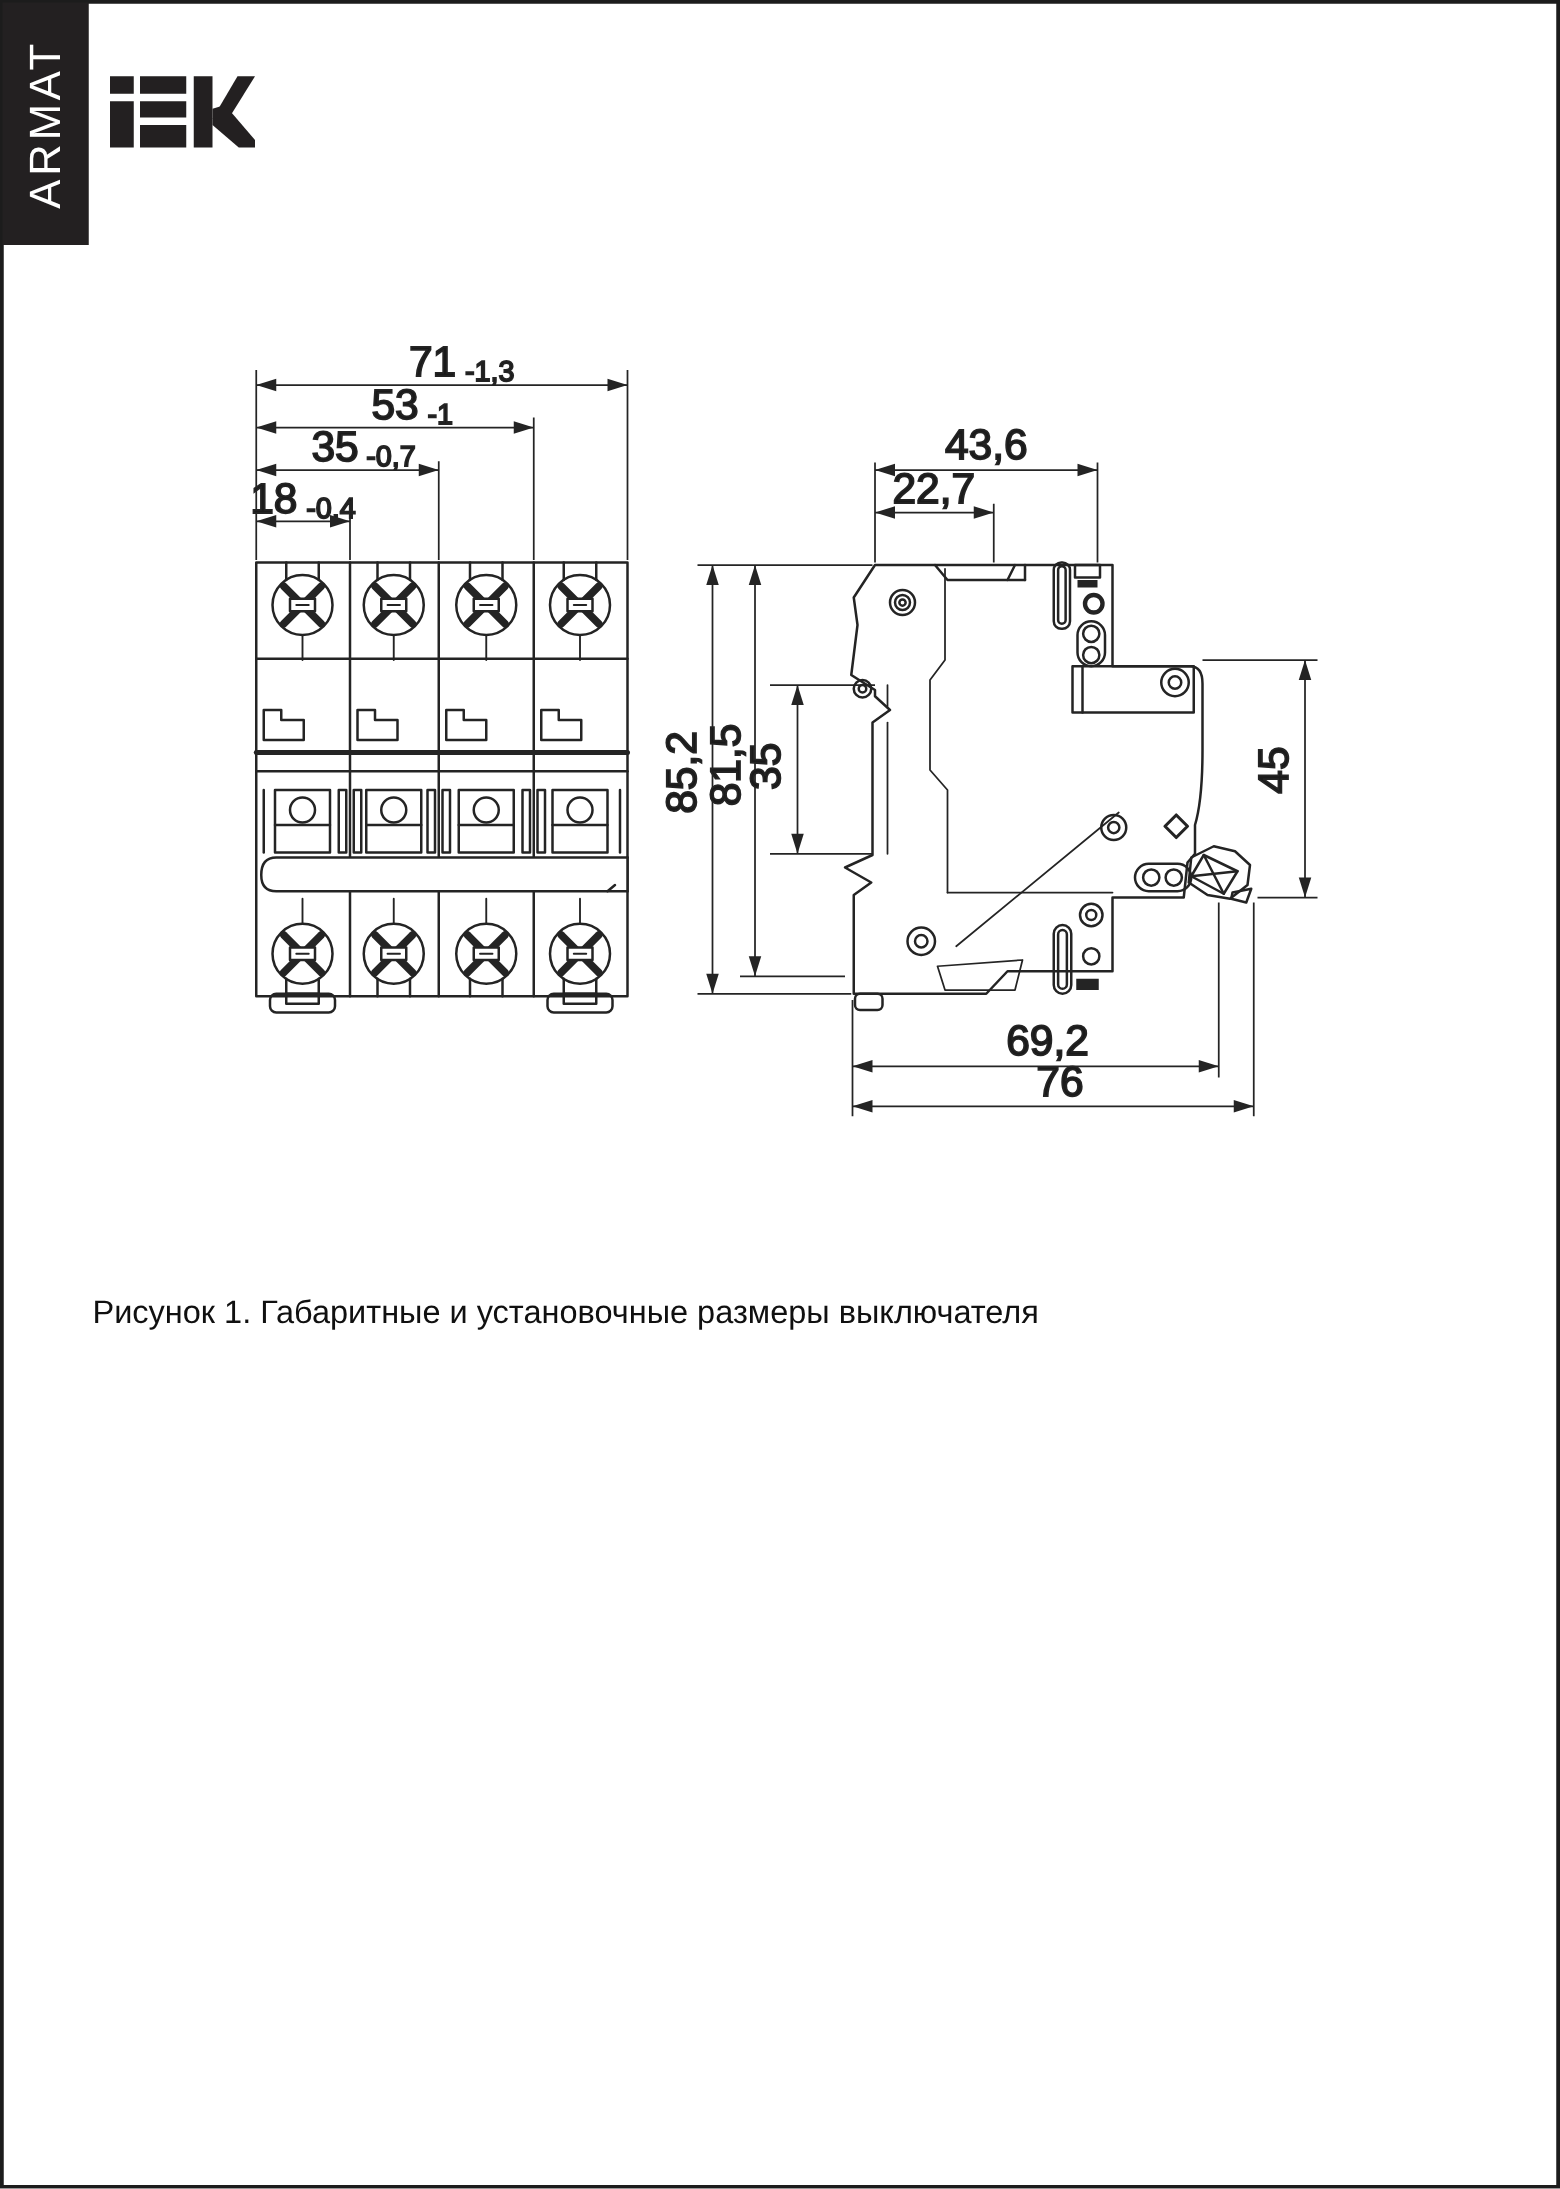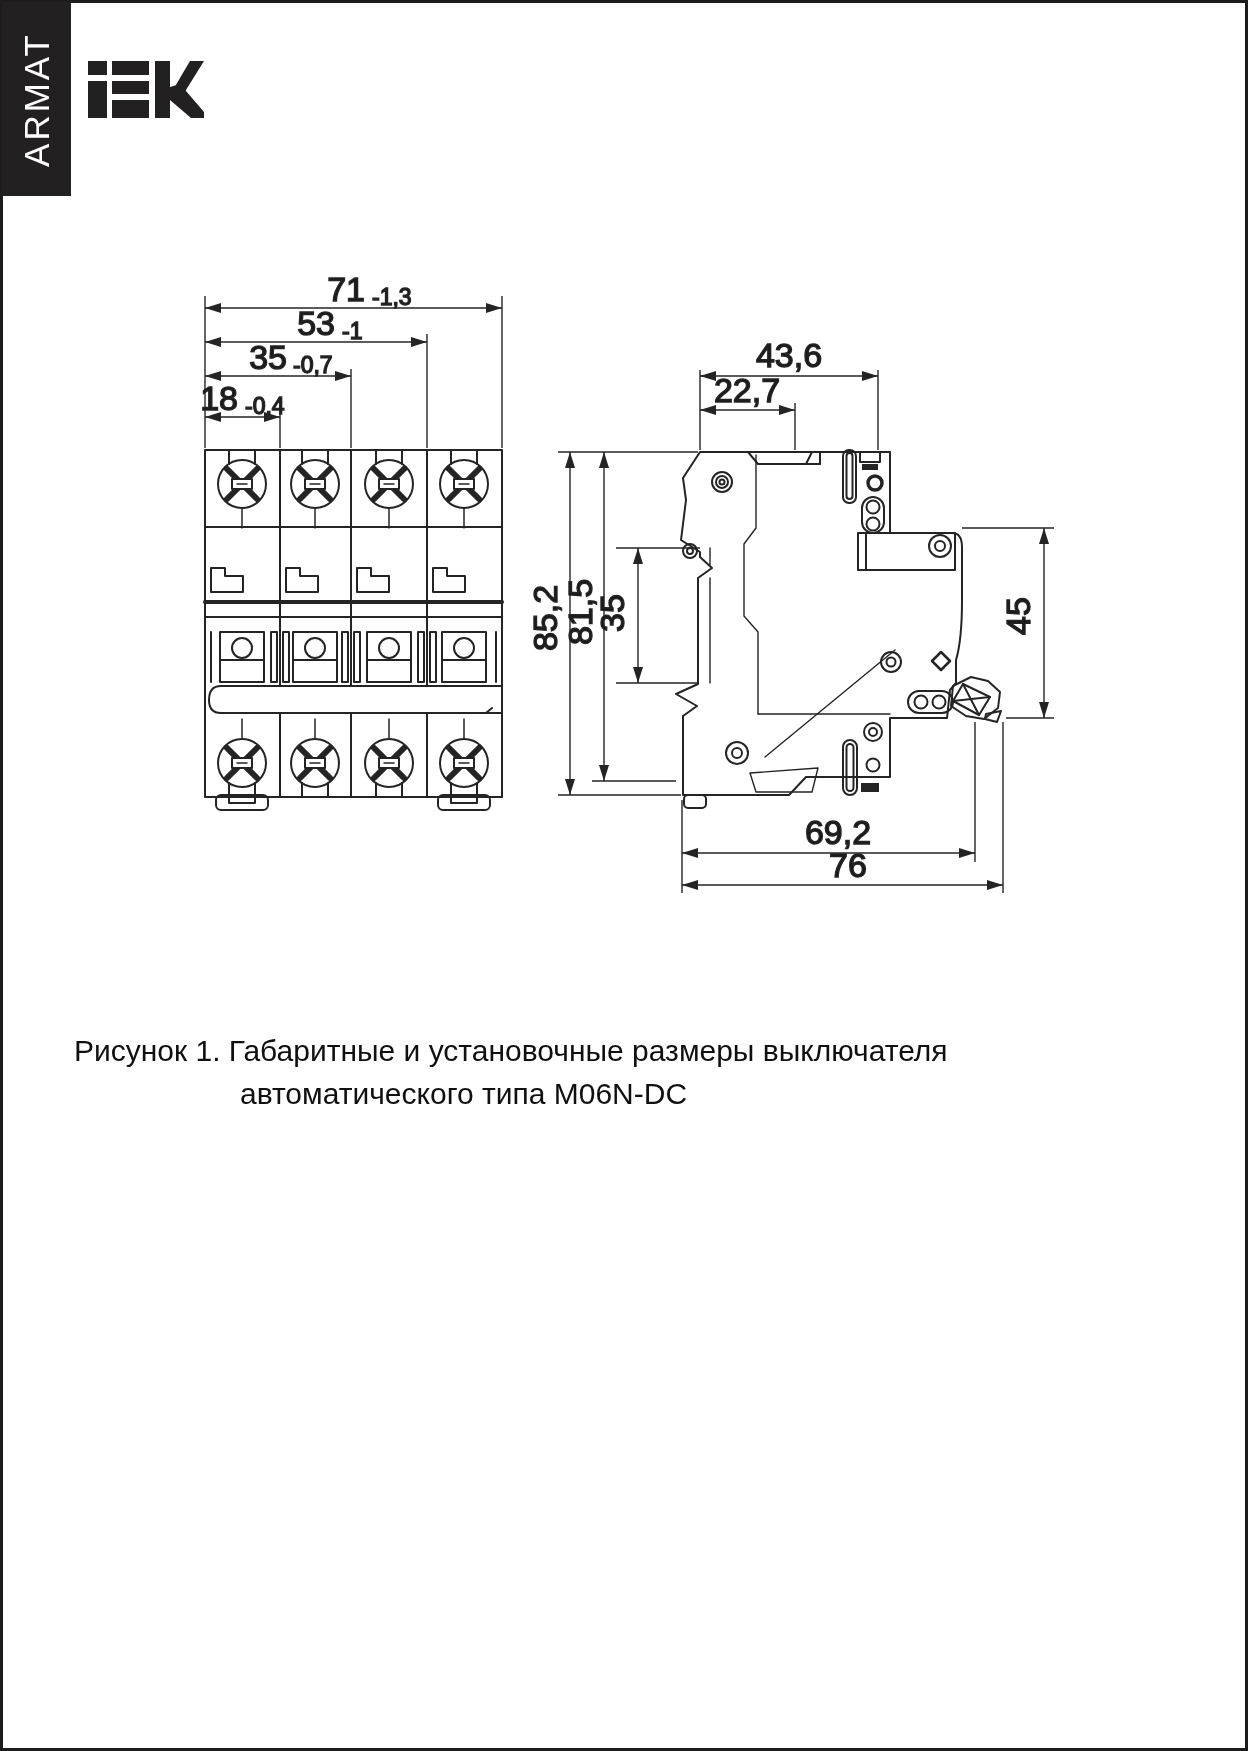--- a/index.html
+++ b/index.html
@@ -13,21 +13,21 @@
   .drawing-svg{position:absolute;left:0;top:0;}
   .drawing-svg .outline{stroke:#242424;fill:none;stroke-width:2;stroke-linejoin:round;stroke-linecap:round;}
   .drawing-svg .thick{stroke-width:4;}
   .drawing-svg .thin{stroke-width:1.4;}
   .drawing-svg .dim{stroke:#242424;fill:none;stroke-width:1.4;}
   .drawing-svg .arrow{fill:#242424;stroke:none;}
   .drawing-svg .solid{fill:#242424;stroke:none;}
   .drawing-svg text{fill:#1a1a1a;font-family:"Liberation Sans",sans-serif;}
   .drawing-svg .dimtext{font-size:34px;}
   .drawing-svg .toltext{font-size:23px;}
-  .caption{position:absolute;color:#101010;font-size:30px;white-space:nowrap;}
+  .caption{position:absolute;color:#101010;font-size:26px;white-space:nowrap;}
   .caption.l1{left:74px;top:1034px;}
   .caption.l2{left:240px;top:1077px;}
 </style>
 </head>
 <body>
 
 <div class="page">
   <div class="page-frame"></div>
 
   <div class="brand-bar">
@@ -257,14 +257,13 @@
       <polygon class="arrow" points="975,853 959,848 959,858"></polygon>
       <text class="dimtext" x="838" y="844" text-anchor="middle">69,2</text>
       <line x1="682" y1="885" x2="1003" y2="885"></line>
       <polygon class="arrow" points="682,885 698,880 698,890"></polygon>
       <polygon class="arrow" points="1003,885 987,880 987,890"></polygon>
       <text class="dimtext" x="848" y="877" text-anchor="middle">76</text>
     </g>
   </svg>
 
   <div class="caption l1">Рисунок 1. Габаритные и установочные размеры выключателя</div>
-  <div class="caption l2">автоматического типа M06N-DC</div>
 </div>
 
 </body></html>

